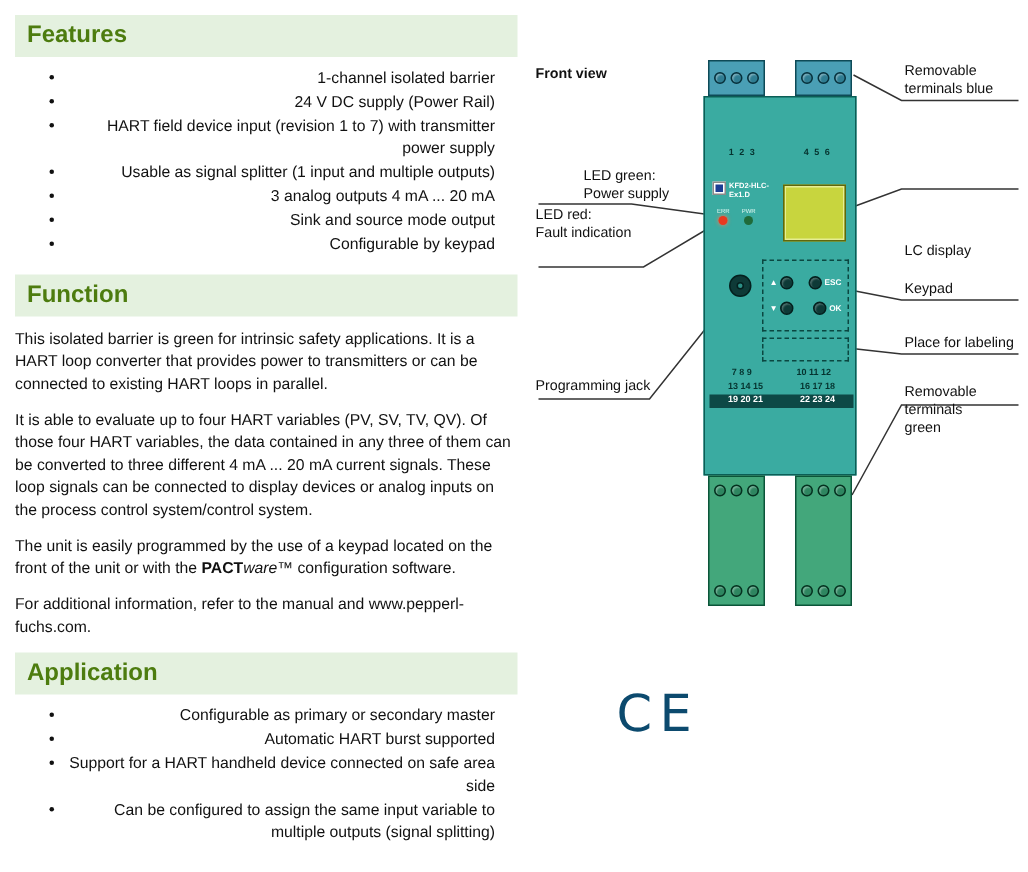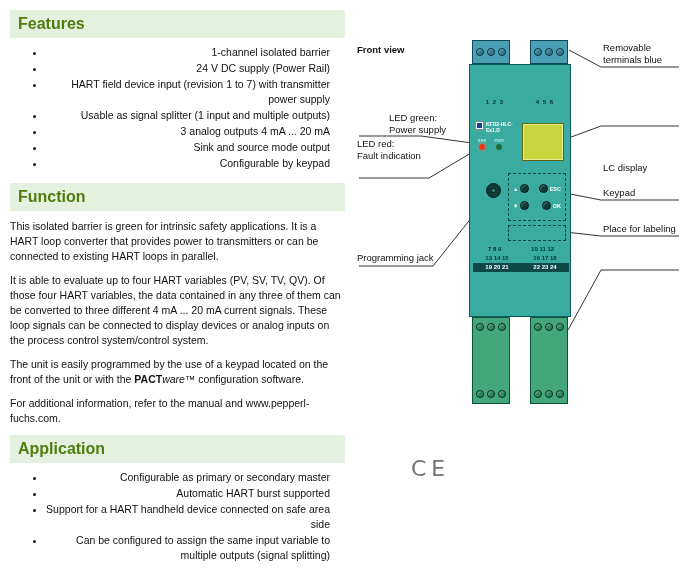--- a/index.html
+++ b/index.html
@@ -44,21 +44,21 @@
   .krow{display:flex;justify-content:space-between;align-items:center;}
   .kcell{display:flex;align-items:center;gap:2px;}
   .kbtn{width:9px;height:9px;border-radius:50%;background:#0e3a37;border:1px solid #04201e;box-shadow:inset 1px 1px 1px rgba(255,255,255,.25);box-sizing:border-box;}
   .klbl{font-size:5.5px;line-height:6px;color:#fff;font-weight:bold;}
   .jack{position:absolute;left:16px;top:118px;width:15px;height:15px;border-radius:50%;background:#0e3a37;border:1px solid #04201e;display:flex;align-items:center;justify-content:center;box-sizing:border-box;}
   .jack-pin{width:5px;height:5px;border-radius:50%;background:#2c8f86;border:1px solid #04201e;box-sizing:border-box;}
   .label-area{position:absolute;left:38px;top:160px;width:58px;height:16px;border:1px dashed #0a4741;box-sizing:border-box;}
   .botnums{position:absolute;left:3px;top:180px;width:96px;font-size:6px;line-height:9px;font-weight:bold;color:#05332f;}
   .botrow{display:flex;justify-content:space-around;}
   .botrow.inv{background:#0d4946;color:#fff;}
-  .ce-mark{position:absolute;left:56px;top:436px;font-size:22px;letter-spacing:5px;color:#737373;font-family:"DejaVu Sans",sans-serif;}
+  .ce-mark{position:absolute;left:56px;top:436px;font-size:34px;letter-spacing:5px;color:#0c4a6e;font-family:"DejaVu Sans",sans-serif;}
   .ex-mark{position:absolute;left:112px;top:432px;}
 </style>
 </head>
 <body>
 
 <div class="page">
 
   <div class="col-left">
     <div class="sec-hdr">Features</div>
     <ul class="bullets">
@@ -106,20 +106,21 @@
       <div class="lbl b" style="left:2px;top:24px;">Front view</div>
       <div class="lbl" style="left:0;top:92px;margin-left:34px;">LED green:
 Power supply</div>
       <div class="lbl" style="left:2px;top:118px;">LED red:
 Fault indication</div>
       <div class="lbl" style="left:2px;top:232px;">Programming jack</div>
       <div class="lbl wrap" style="left:248px;top:22px;">Removable terminals blue</div>
       <div class="lbl" style="left:248px;top:94px;margin-top:48px;">LC display</div>
       <div class="lbl" style="left:248px;top:167px;">Keypad</div>
       <div class="lbl" style="left:248px;top:203px;">Place for labeling</div>
+      <div class="lbl wrap" style="left:248px;top:236px;">Removable terminals green</div>
 
       <div class="device">
         <div class="term-top" style="left:4px;">
           <span class="screw"></span>
           <span class="screw"></span>
           <span class="screw"></span>
         </div>
         <div class="term-top" style="left:62px;">
           <span class="screw"></span>
           <span class="screw"></span>

